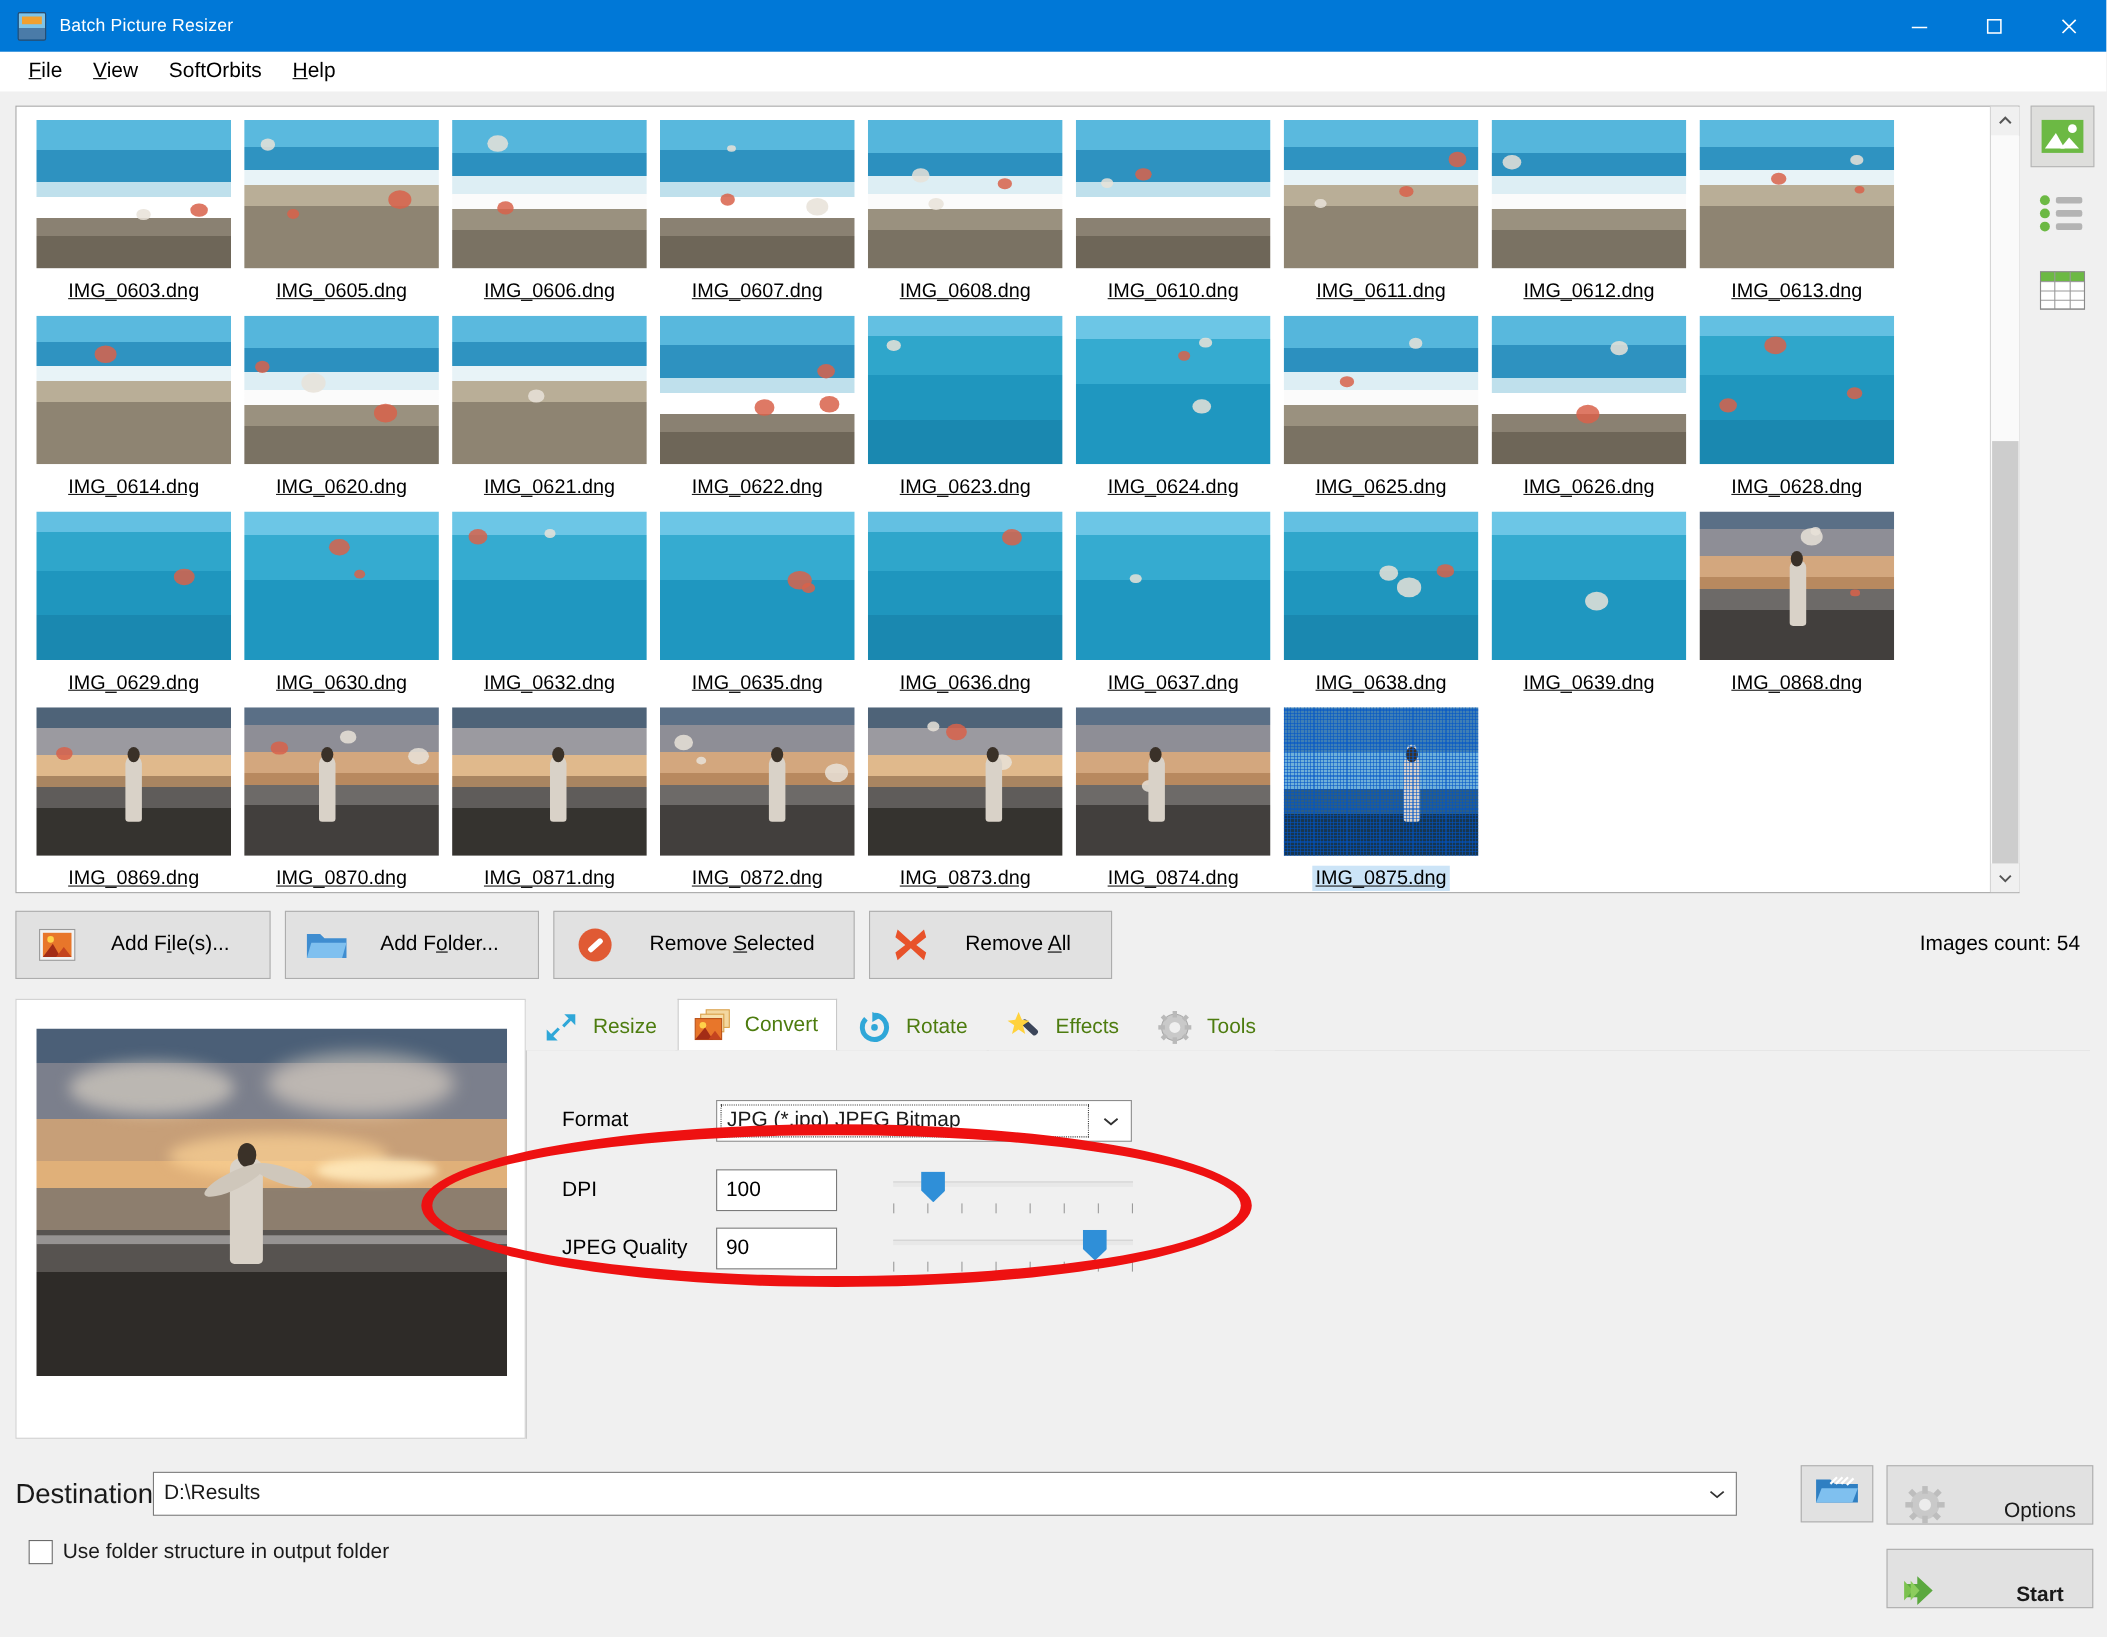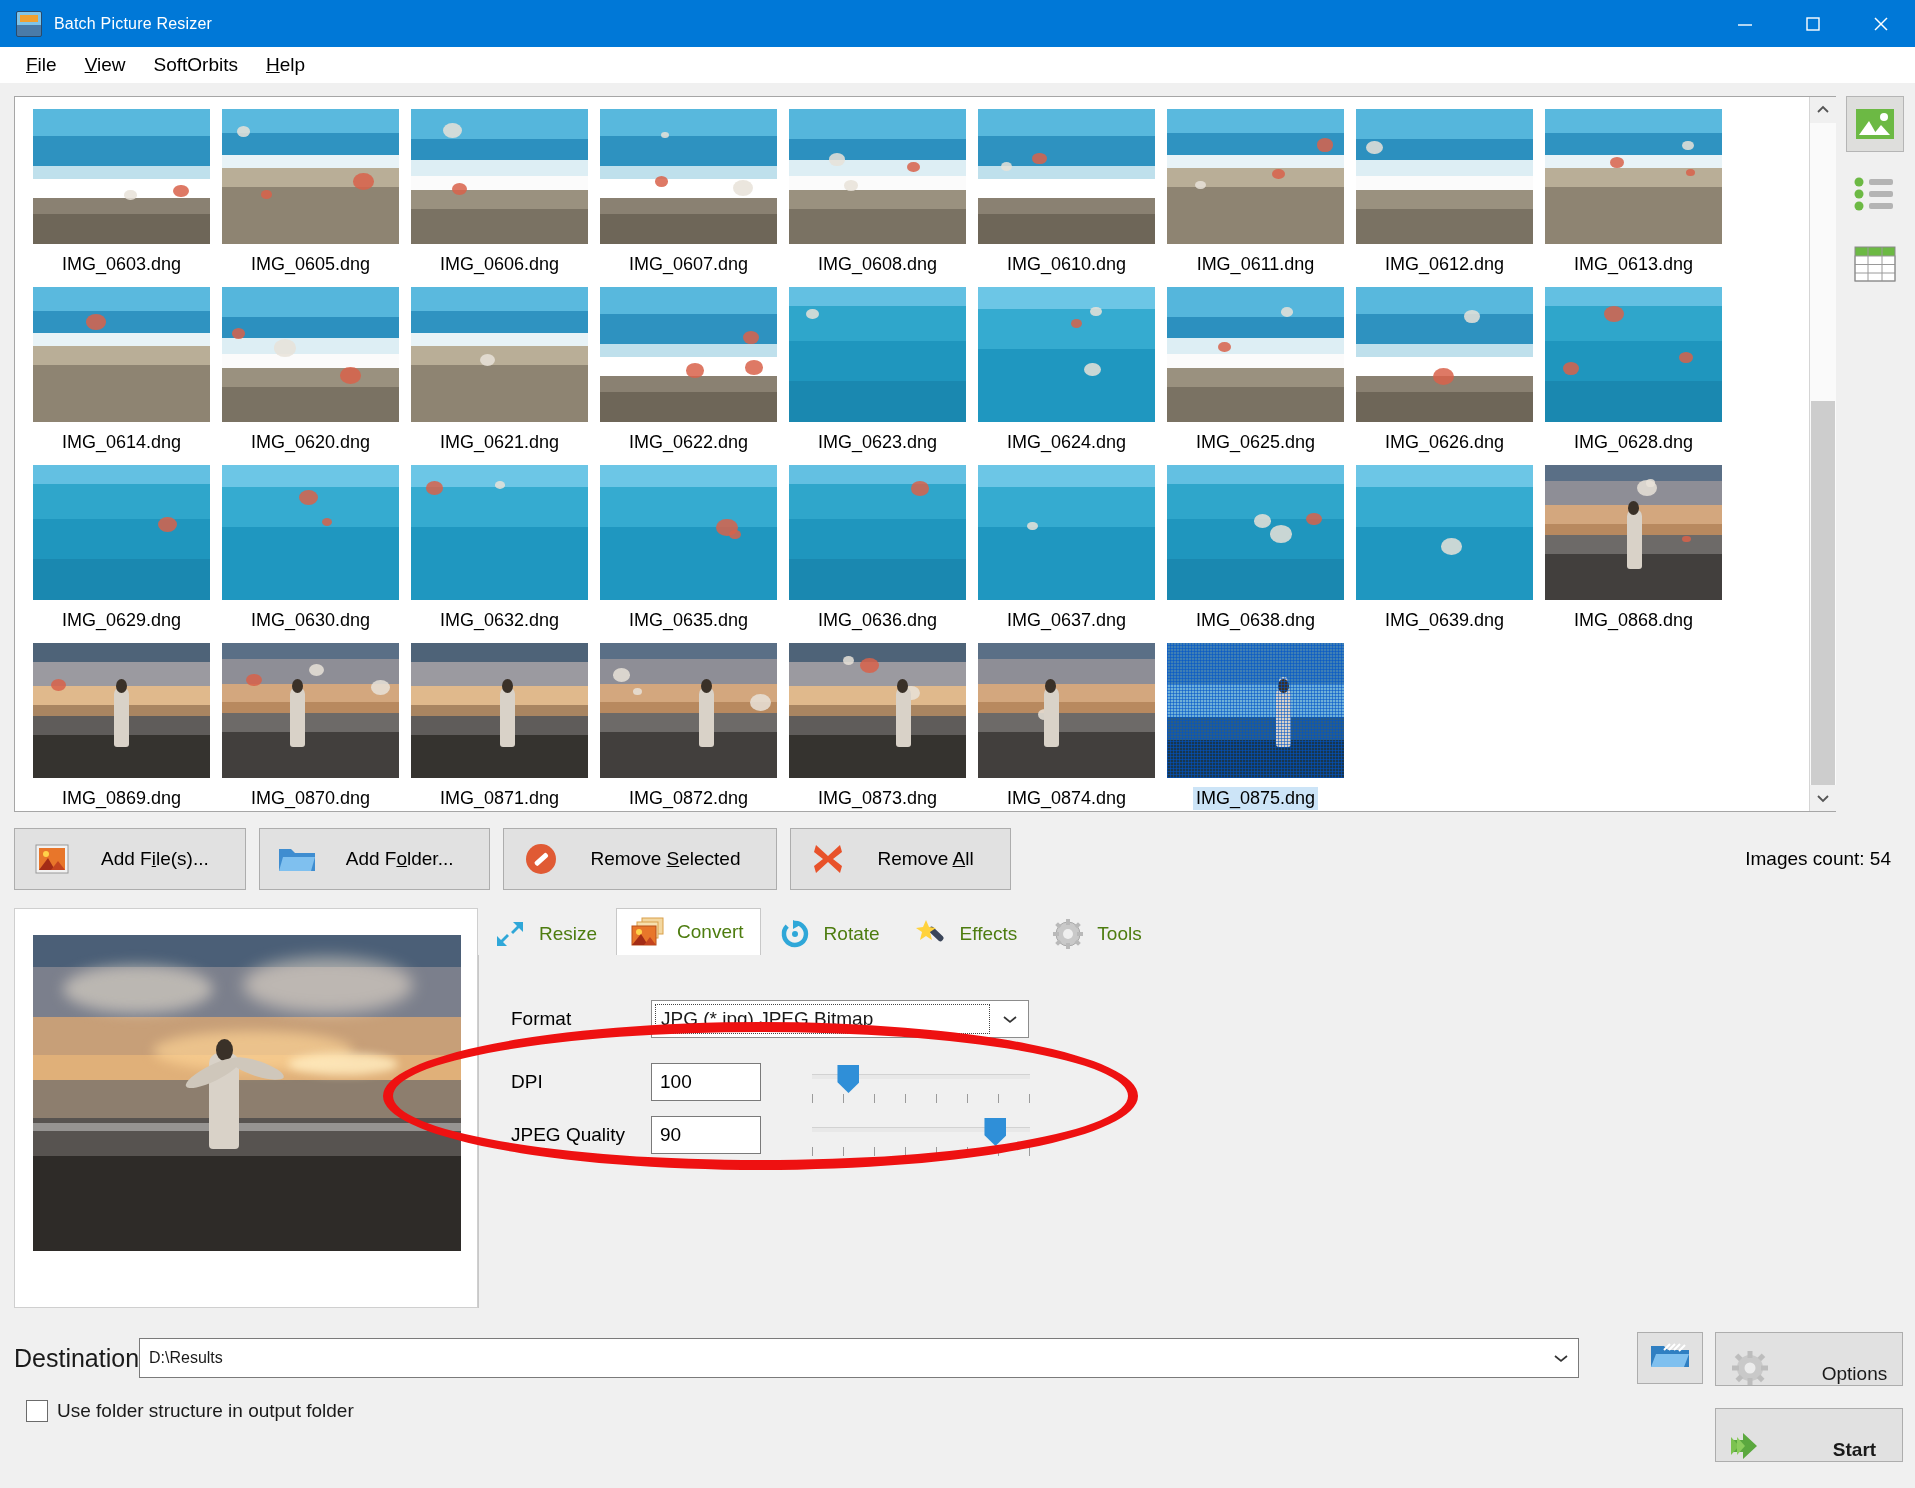--- a/index.html
+++ b/index.html
@@ -35,21 +35,21 @@
   
   #menubar {
     height:36px; background:#fff; display:flex; align-items:center;
     padding-left:12px; font-size:19px; border-bottom:1px solid #fff;
   }
   .menu-item { padding:4px 14px; cursor:default; color:#000; }
   .menu-item u { text-decoration:underline; }
   
   #thumbs-outer {
     position:absolute; left:14px; top:96px; width:1822px; height:716px;
-    background:#fff; border:1px solid #a6a6a6; display:flex;
+    background:#fff; border:1px solid #a6a6a6; display:flex;text-decoration:underline;
   }
   #thumbs-scroll {
     flex:1; overflow:hidden; padding:8px 4px 0 12px;
     display:flex; flex-wrap:wrap; align-content:flex-start;
   }
   .thumb-cell {
     width:189px; height:178px; display:flex; flex-direction:column;
     align-items:center; padding-top:4px;
   }
   .thumb-img {
@@ -207,21 +207,21 @@
   #annot {
     position:absolute; left:383px; top:1022px; width:755px; height:148px;
     border:10px solid #ee1111; border-radius:50%;
     pointer-events:none;
   }
   
   #destrow { position:absolute; left:14px; top:1338px; display:flex; align-items:center; }
   #dest-label { width:125px; text-align:right; padding-right:14px; font-size:25px; }
   #dest-combo {
     width:1440px; height:40px; background:#fff; border:1px solid #7a7a7a;
-    display:flex; align-items:center; position:relative; padding-left:9px; font-size:16px;
+    display:flex; align-items:center; position:relative; padding-left:9px; font-size:19px;
   }
   #dest-arrow { position:absolute; right:0; top:0; bottom:0; width:34px;
     display:flex; align-items:center; justify-content:center; color:#333; font-size:14px; }
   #browse-btn {
     position:absolute; left:1637px; top:1332px; width:66px; height:52px;
     background:#e1e1e1; border:1px solid #adadad; display:flex;
     align-items:center; justify-content:center;
   }
   #chk-row { position:absolute; left:26px; top:1400px; display:flex; align-items:center; }
   #chk-box { width:22px; height:22px; background:#fff; border:1px solid #6b6b6b; margin-right:9px; }

